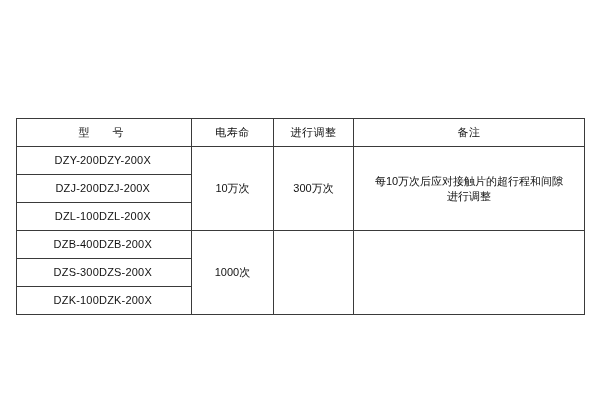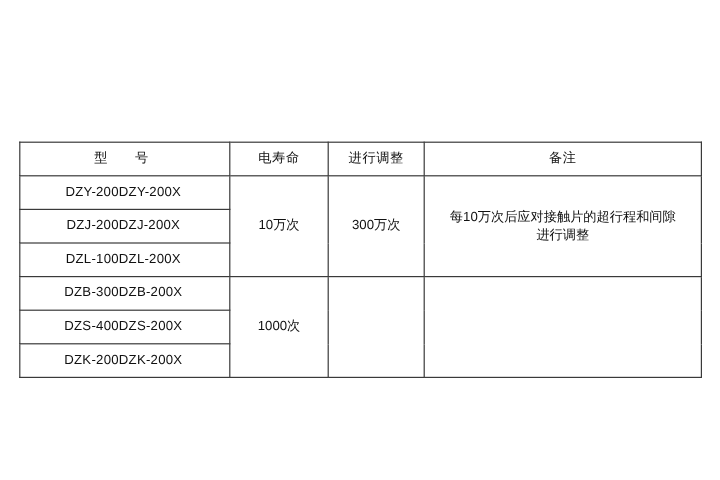--- a/index.html
+++ b/index.html
@@ -123,34 +123,34 @@
         </tr>
 
         <tr>
           <td class="model-cell">
             <span class="m1">DZL-100</span><span class="m2">DZL-200X</span>
           </td>
         </tr>
 
         <tr>
           <td class="model-cell">
-            <span class="m1">DZB-300</span><span class="m2">DZB-200X</span>
+            <span class="m1">DZB-400</span><span class="m2">DZB-200X</span>
           </td>
           <td rowspan="3">1000次</td>
           <td rowspan="3" class="blank-cell"></td>
           <td rowspan="3" class="blank-cell"></td>
         </tr>
 
         <tr>
           <td class="model-cell">
-            <span class="m1">DZS-400</span><span class="m2">DZS-200X</span>
+            <span class="m1">DZS-300</span><span class="m2">DZS-200X</span>
           </td>
         </tr>
 
         <tr>
           <td class="model-cell">
-            <span class="m1">DZK-200</span><span class="m2">DZK-200X</span>
+            <span class="m1">DZK-100</span><span class="m2">DZK-200X</span>
           </td>
         </tr>
       </tbody>
     </table>
   </div>
 </div>
 
 </body></html>

